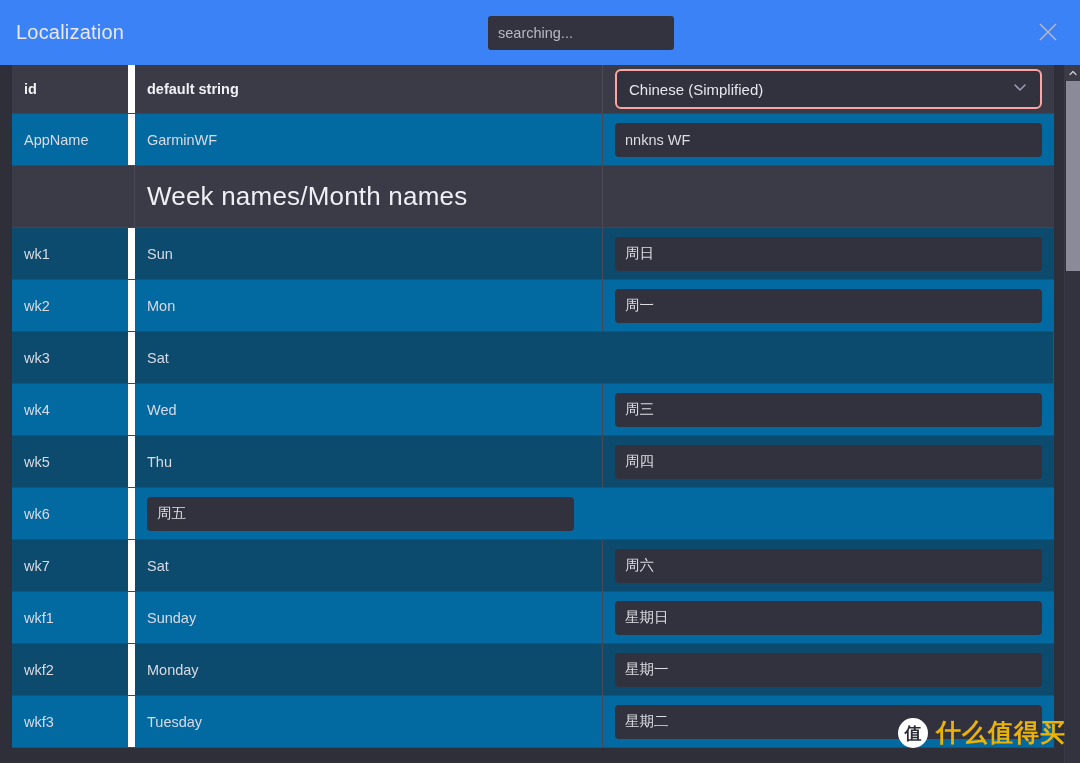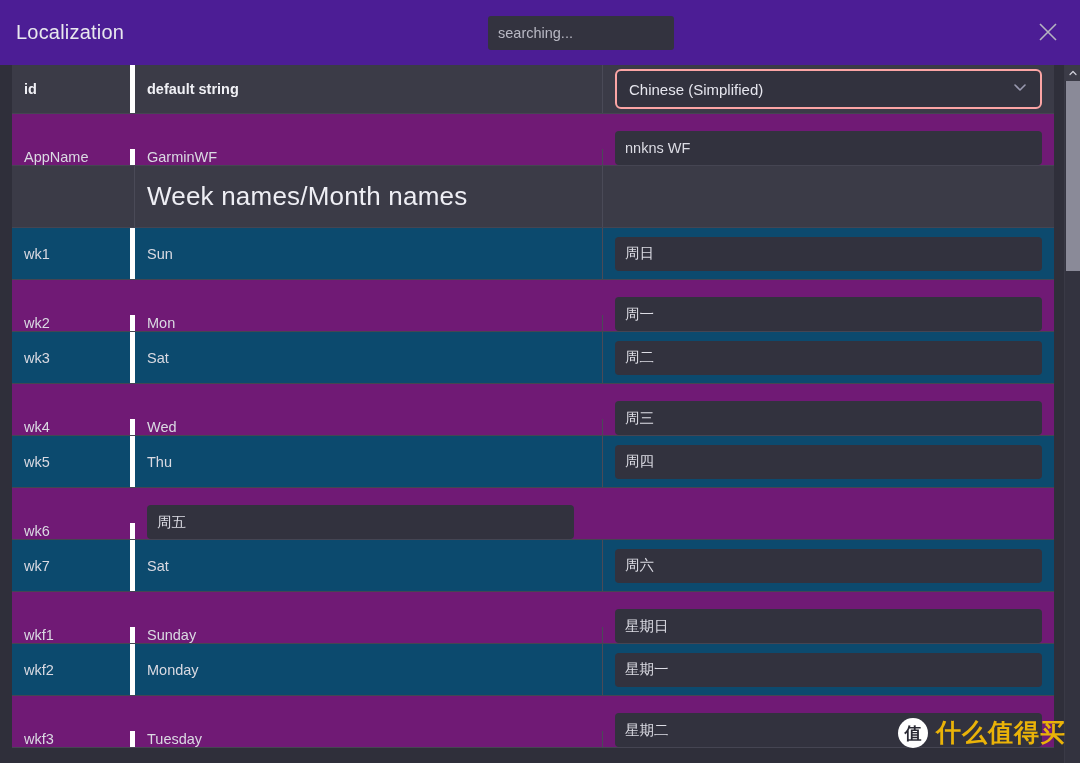--- a/index.html
+++ b/index.html
@@ -22,21 +22,21 @@
     width: 1080px;
     height: 763px;
     background: #33333f;
     overflow: hidden;
   }
 
   
   .titlebar {
     position: relative;
     height: 65px;
-    background: #4c1d95;
+    background: #3b82f6;
     display: flex;
     align-items: center;
     padding: 0 0 0 16px;
   }
   .title {
     font-size: 20px;
     font-weight: 400;
     color: #e8e8ee;
     letter-spacing: .2px;
     white-space: nowrap;
@@ -91,31 +91,31 @@
     background: #3b3b47;
   }
 
   .row {
     display: flex;
     align-items: stretch;
     min-height: 52px;
     border-bottom: 1px solid #454552;
   }
   .row.alt      { background: #0c4a6e; }
-  .row.normal   { background: #701a75; align-items: flex-end; }
+  .row.normal   { background: #0369a1; }
   .row.head     { background: #3b3b47; min-height: 49px; }
   .row.section  { background: #3b3b47; min-height: 62px; }
 
   .cell-id {
     width: 123px;
     flex: 0 0 123px;
     display: flex;
     align-items: center;
     padding: 0 12px;
-    border-right: 5px solid #ffffff;
+    border-right: 7px solid #ffffff;
     font-size: 14.5px;
     color: #dadae2;
   }
   .cell-default {
     flex: 1 1 auto;
     display: flex;
     align-items: center;
     padding: 0 12px;
     border-right: 1px solid #4a4a57;
     font-size: 14.5px;
@@ -308,23 +308,20 @@
           <div class="row normal">
             <div class="cell-id">wk2</div>
             <div class="cell-default">Mon</div>
             <div class="cell-trans">
               <input type="text" class="tr-input cjk" value="周一" style="">
             </div>
           </div>
           <div class="row alt">
             <div class="cell-id">wk3</div>
             <div class="cell-default">Sat</div>
-            <div class="cell-trans">
-              <input type="text" class="tr-input cjk" value="周二" style="">
-            </div>
           </div>
           <div class="row normal">
             <div class="cell-id">wk4</div>
             <div class="cell-default">Wed</div>
             <div class="cell-trans">
               <input type="text" class="tr-input cjk" value="周三" style="">
             </div>
           </div>
           <div class="row alt">
             <div class="cell-id">wk5</div>

